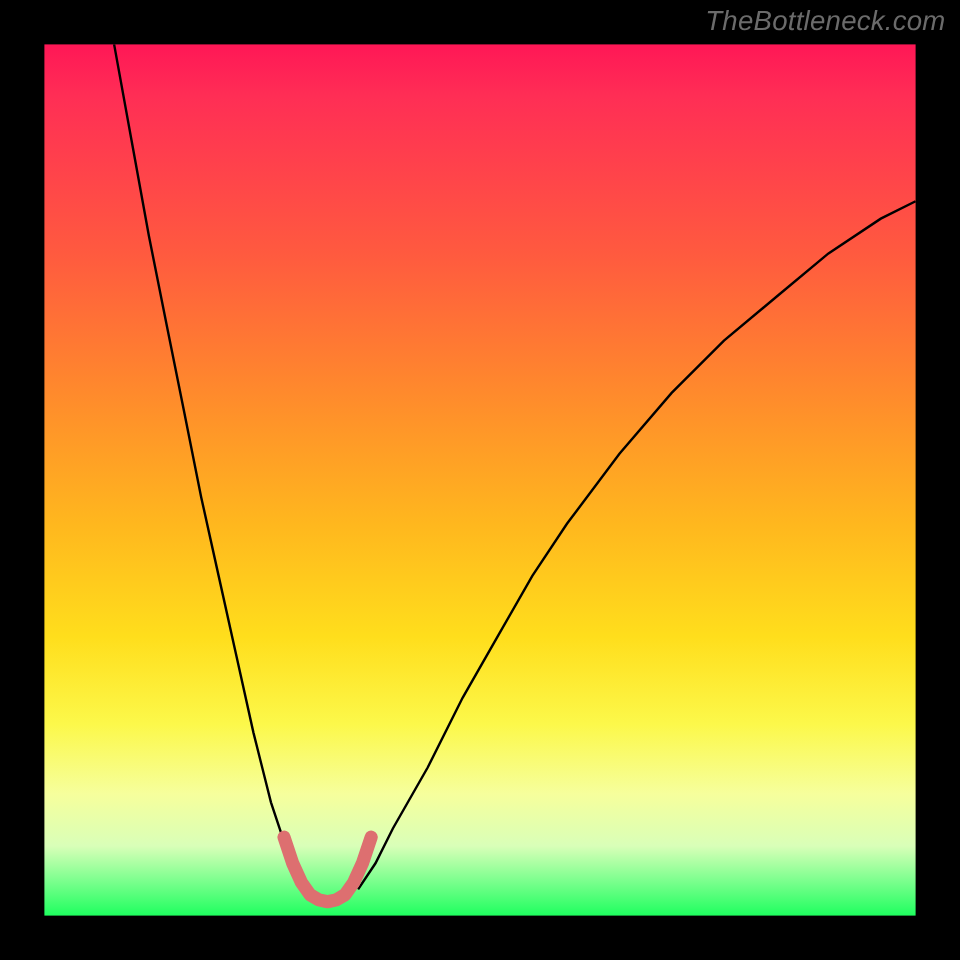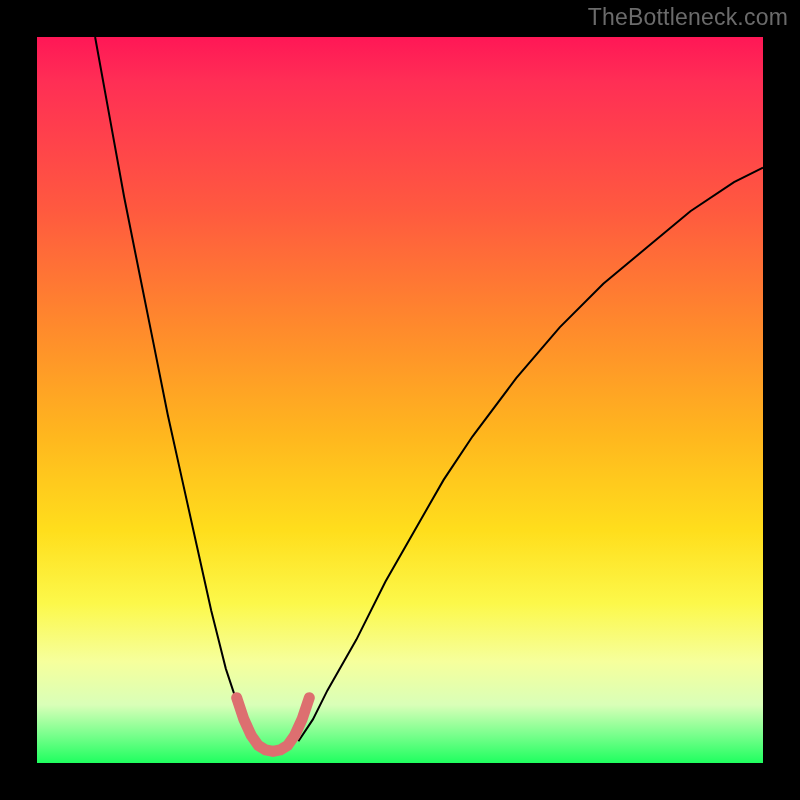--- a/index.html
+++ b/index.html
@@ -11,20 +11,21 @@
     background: #000;
     font-family: Arial, Helvetica, sans-serif;
   }
   .frame {
     position: absolute;
     left: 0;
     top: 0;
     width: 800px;
     height: 800px;
     background: #000;
+    font-style: italic;
   }
   .plot {
     position: absolute;
     left: 37px;
     top: 37px;
     width: 726px;
     height: 726px;
     
     background: linear-gradient(
       to bottom,

